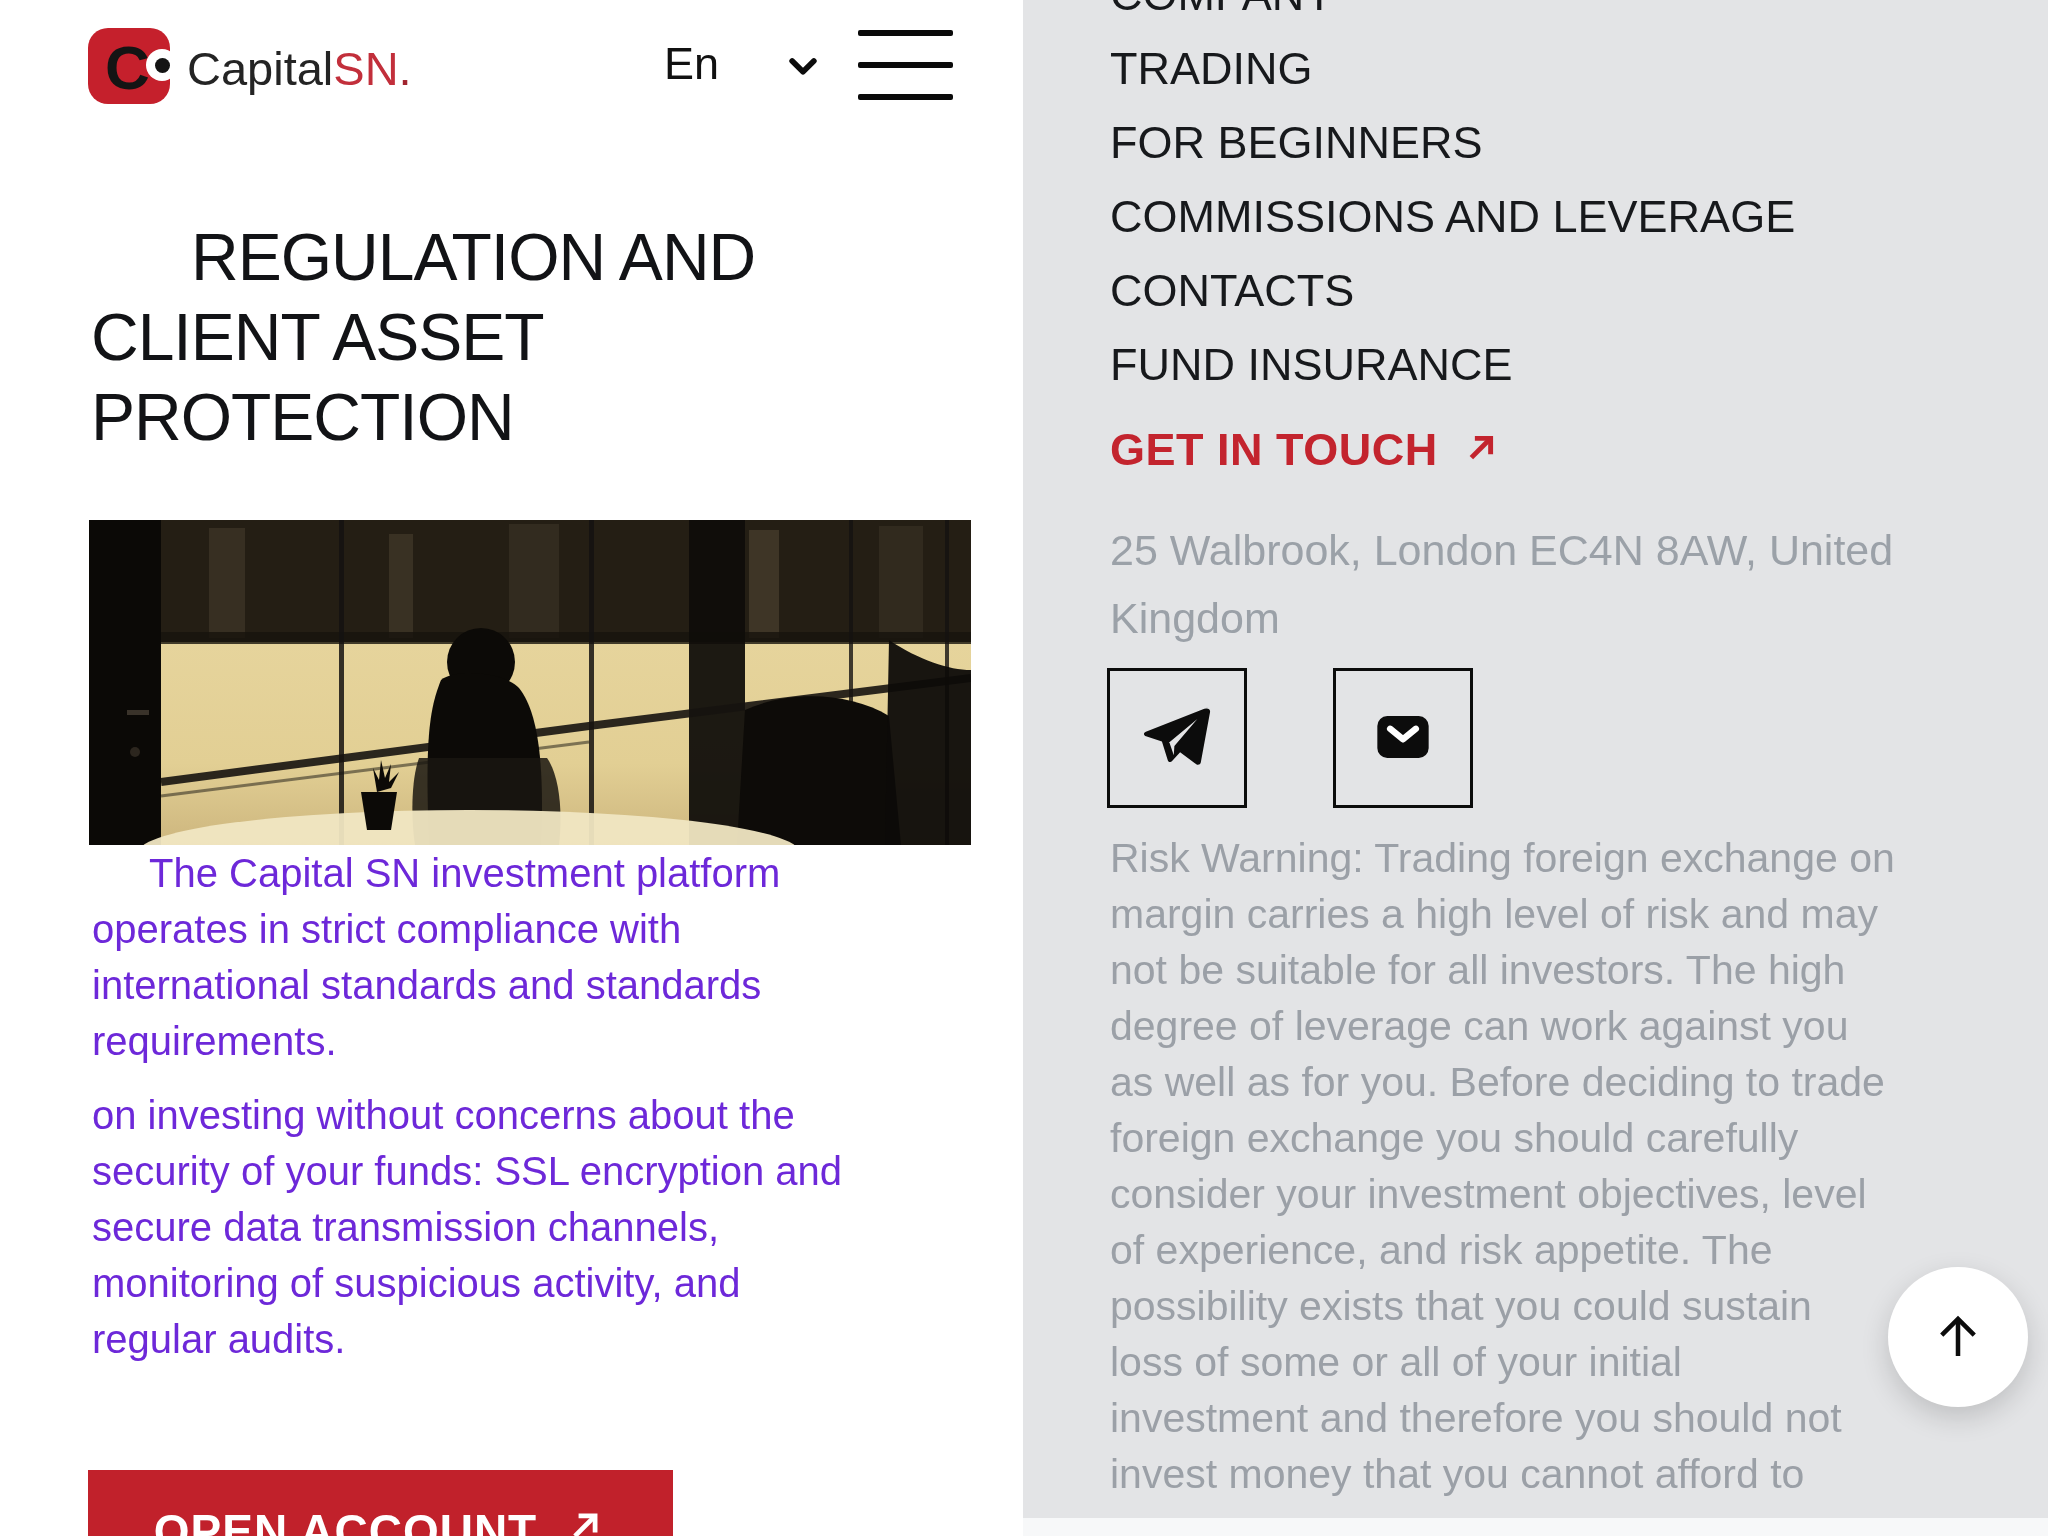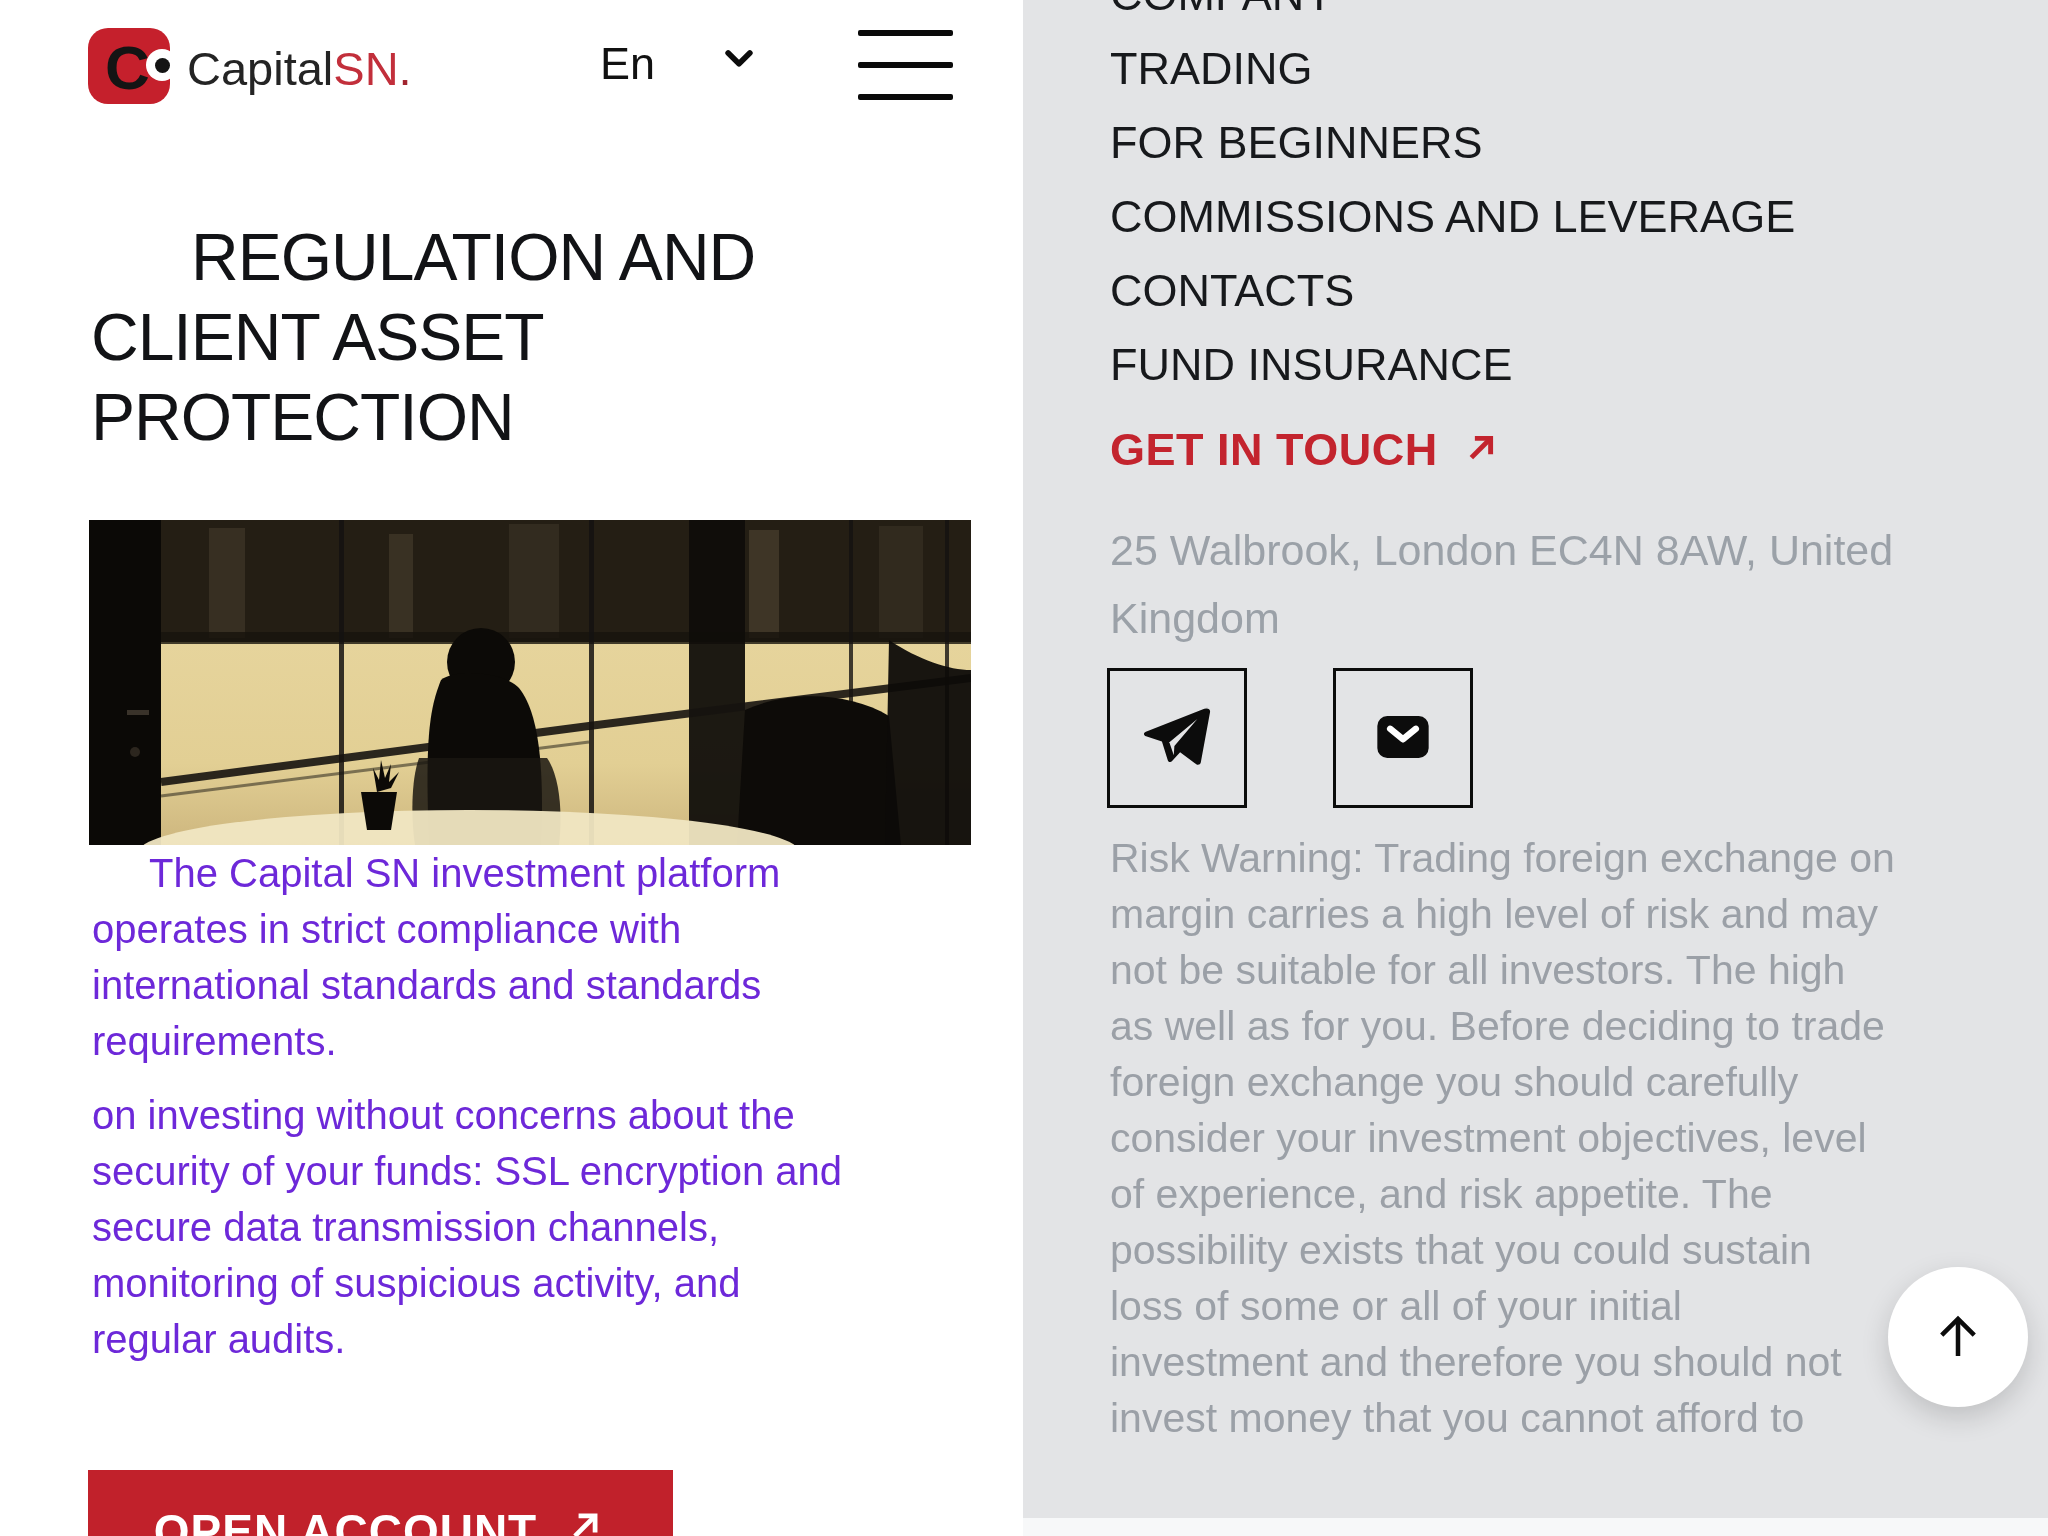--- a/index.html
+++ b/index.html
@@ -10,21 +10,21 @@
   }
   
   .logo-row{position:absolute;left:88px;top:28px;height:78px;cursor:pointer;}
   .logo-mark{position:absolute;left:0;top:0;width:82px;height:76px;background:#c5202c;border-radius:20px;}
   .logo-c{position:absolute;left:17px;top:4px;font-size:62px;font-weight:800;color:#141414;letter-spacing:0;}
   .logo-bite{position:absolute;left:58px;top:21px;width:32px;height:32px;border-radius:50%;background:#ffffff;}
   .logo-dot{position:absolute;left:67px;top:30px;width:15px;height:15px;border-radius:50%;background:#141414;}
   .logo-text{position:absolute;left:99px;top:13px;font-size:47px;font-weight:500;color:#242424;white-space:nowrap;}
   .logo-text .red{color:#c22f3b;}
   .logo-text .dot{color:#a1242e;}
-  .lang{position:absolute;left:600px;top:38px;display:flex;align-items:flex-start;gap:64px;cursor:pointer;}
+  .lang{position:absolute;left:664px;top:38px;display:flex;align-items:flex-end;gap:64px;cursor:pointer;}
   .lang-label{font-size:45px;color:#111111;}
   .burger{position:absolute;left:858px;top:30px;width:95px;height:70px;cursor:pointer;}
   .burger span{position:absolute;left:0;width:95px;height:6px;background:#0a0a0a;border-radius:2px;}
   .burger span:nth-child(1){top:0;}
   .burger span:nth-child(2){top:32px;}
   .burger span:nth-child(3){top:64px;}
   
   .hero-title{position:absolute;left:91px;top:217px;width:840px;color:#121316;
     font-size:66px;line-height:80px;font-weight:500;letter-spacing:-1px;}
   .hero-title .line{white-space:nowrap;}
@@ -211,20 +211,21 @@
           </svg>
         </span>
       </button>
     </div>
 
     <div class="risk">
 
     <div class="line">Risk Warning: Trading foreign exchange on</div>
         <div class="line">margin carries a high level of risk and may</div>
         <div class="line">not be suitable for all investors. The high</div>
+        <div class="line">degree of leverage can work against you</div>
         <div class="line">as well as for you. Before deciding to trade</div>
         <div class="line">foreign exchange you should carefully</div>
         <div class="line">consider your investment objectives, level</div>
         <div class="line">of experience, and risk appetite. The</div>
         <div class="line">possibility exists that you could sustain</div>
         <div class="line">loss of some or all of your initial</div>
         <div class="line">investment and therefore you should not</div>
         <div class="line">invest money that you cannot afford to</div>
       </div>
   </div>

